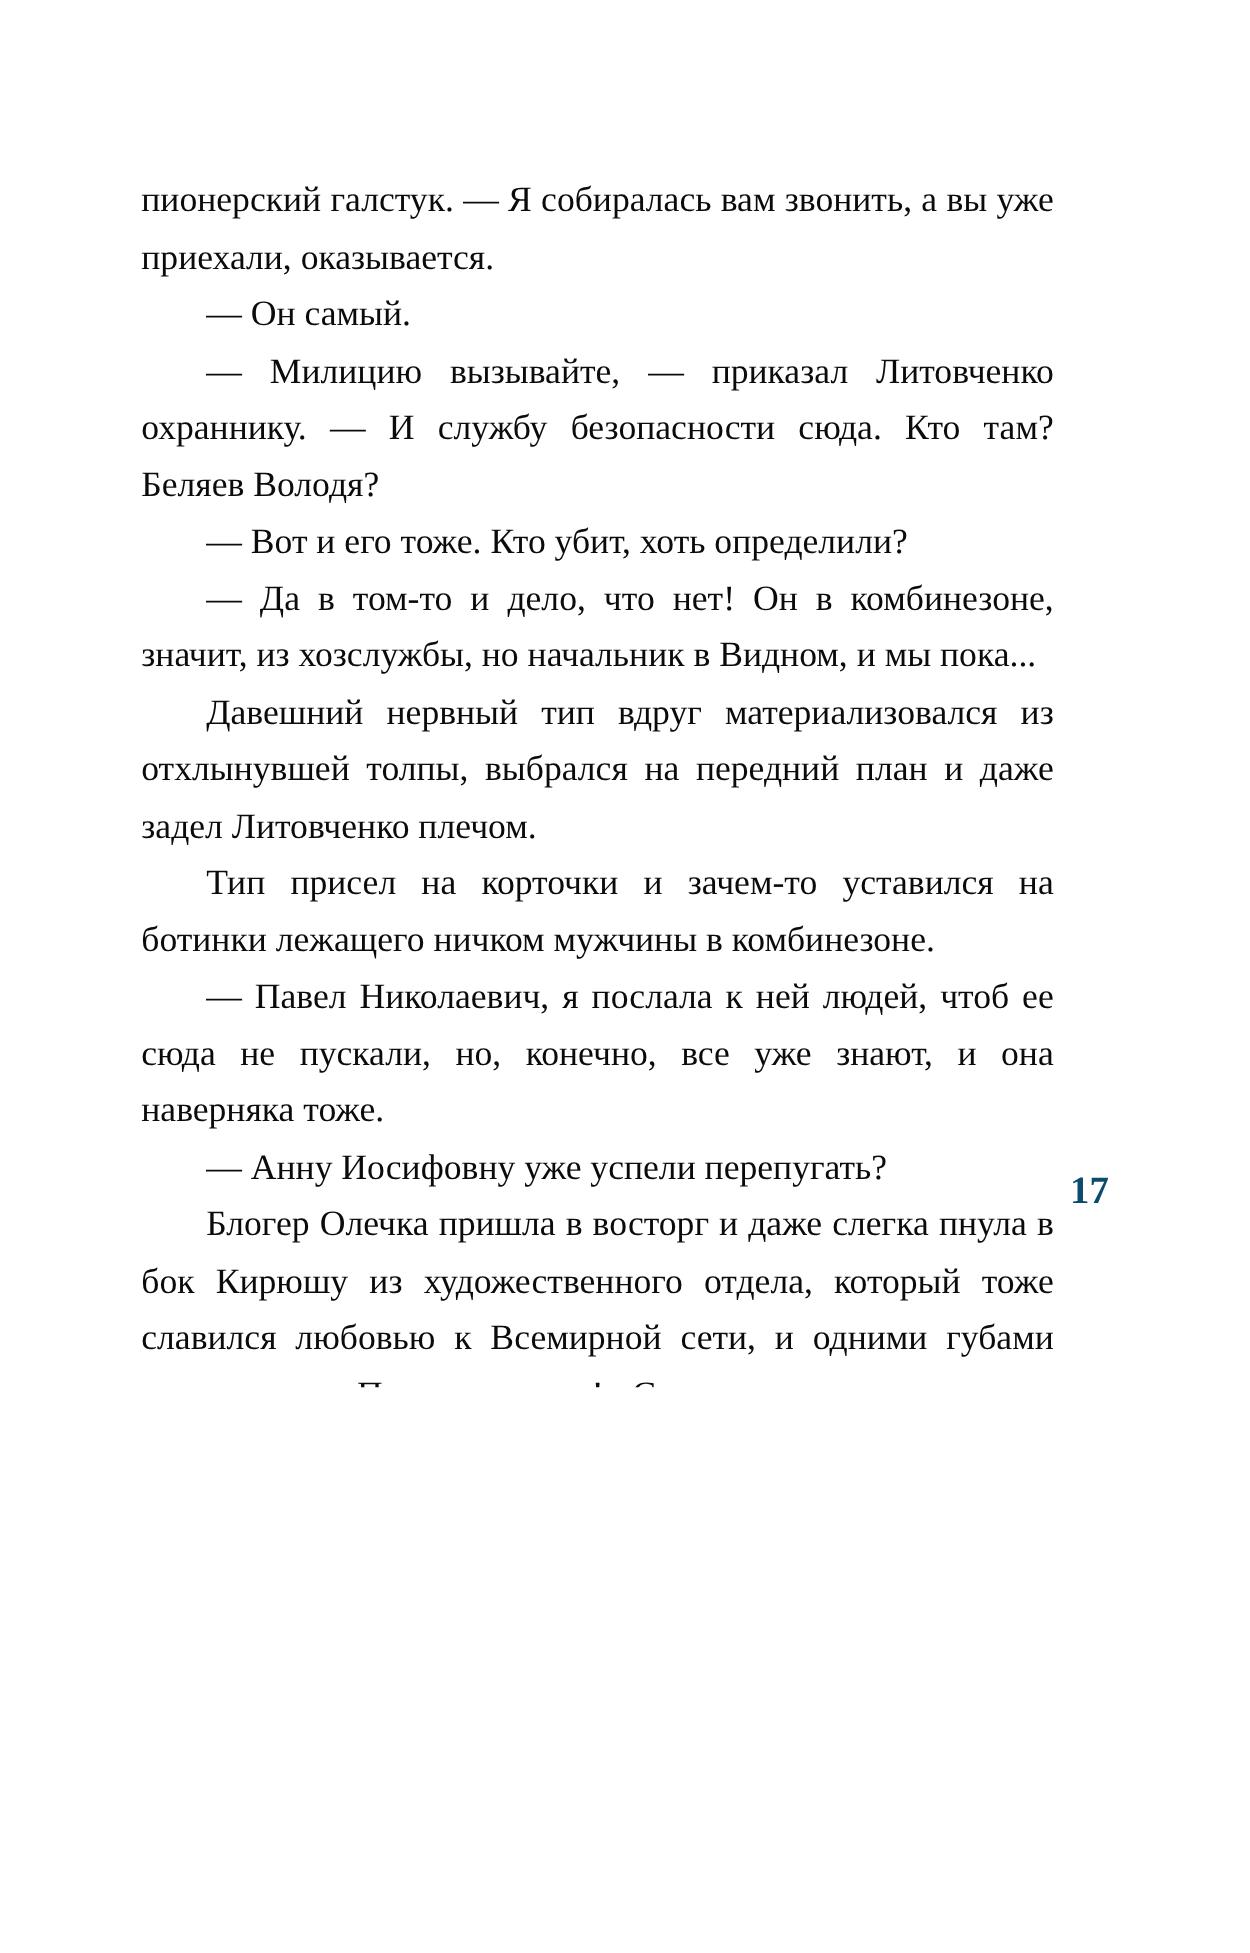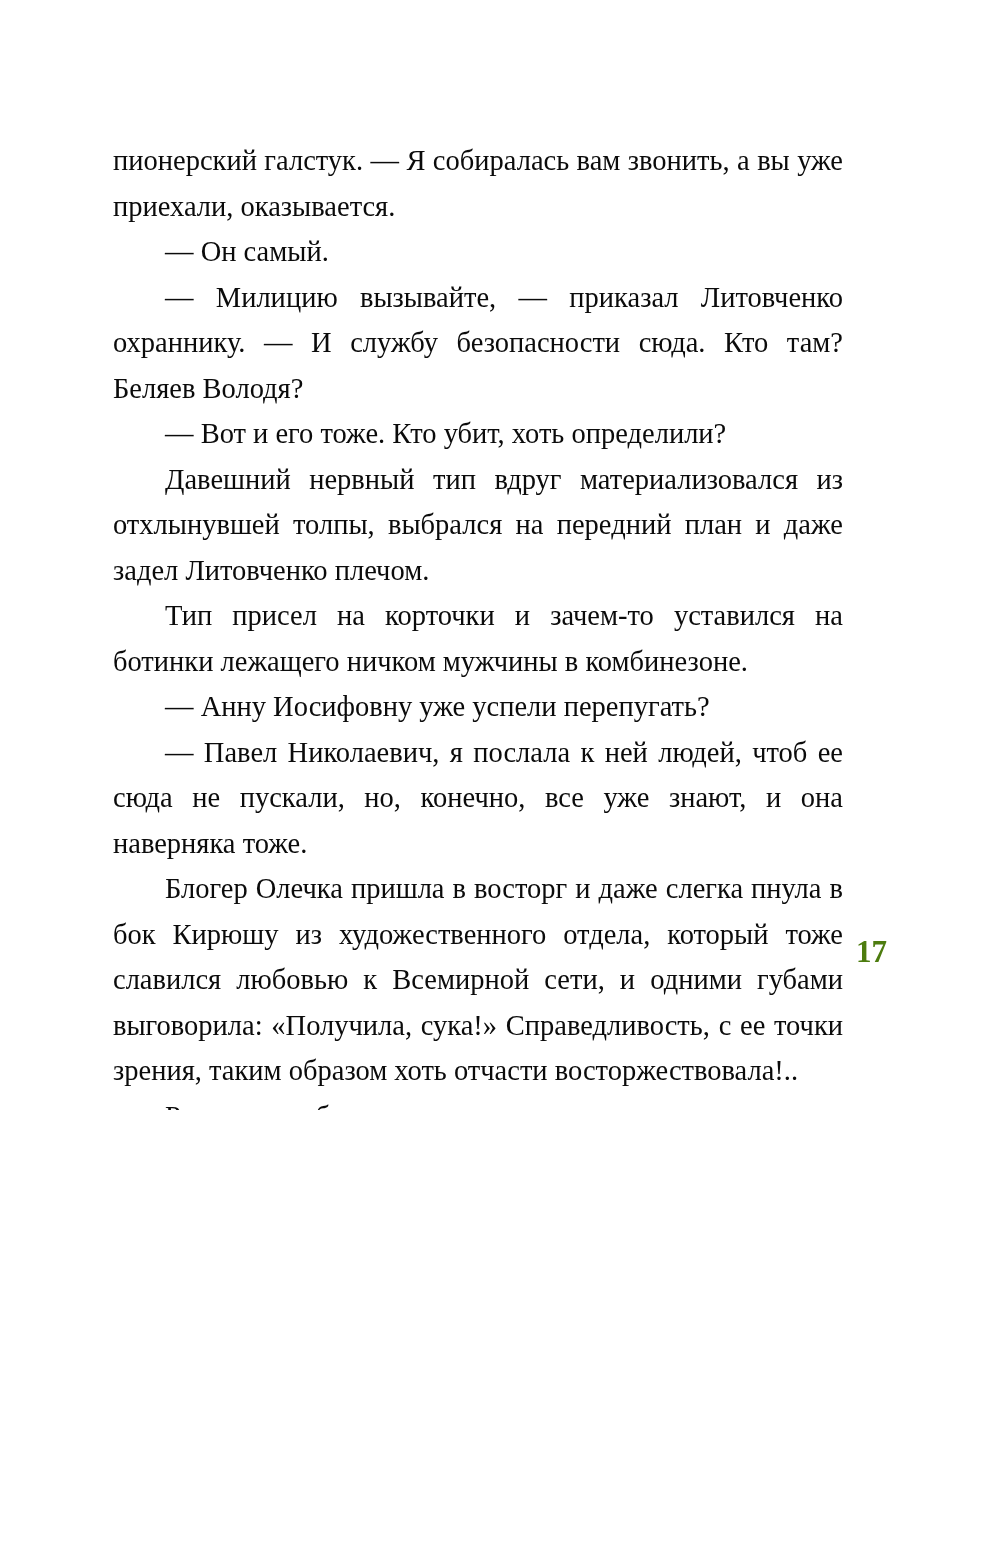--- a/index.html
+++ b/index.html
@@ -35,33 +35,34 @@
   .para.no-indent {
     text-indent: 0;
   }
   .page-number {
     position: absolute;
     right: 113px;
     bottom: 140px;
     font-family: "Liberation Serif", "DejaVu Serif", serif;
     font-size: 31px;
     font-weight: bold;
-    color: #4d7c0f;
+    color: #0c4a6e;
   }
 </style>
 </head>
 <body>
 
 <div class="page">
   <div class="text-block">
     <p class="para no-indent">пионерский галстук. — Я собиралась вам звонить, а вы уже приехали, оказывается.</p>
     <p class="para">— Он самый.</p>
     <p class="para">— Милицию вызывайте, — приказал Литовченко охраннику. — И службу безопасности сюда. Кто там? Беляев Володя?</p>
     <p class="para">— Вот и его тоже. Кто убит, хоть определили?</p>
+    <p class="para">— Да в том-то и дело, что нет! Он в комбинезоне, значит, из хозслужбы, но начальник в Видном, и мы пока...</p>
     <p class="para">Давешний нервный тип вдруг материализовался из отхлынувшей толпы, выбрался на передний план и даже задел Литовченко плечом.</p>
     <p class="para">Тип присел на корточки и зачем-то уставился на ботинки лежащего ничком мужчины в комбинезоне.</p>
+    <p class="para">— Павел Николаевич, я послала к ней людей, чтоб ее сюда не пускали, но, конечно, все уже знают, и она наверняка тоже.</p>
     <p class="para">— Анну Иосифовну уже успели перепугать?</p>
-    <p class="para">— Павел Николаевич, я послала к ней людей, чтоб ее сюда не пускали, но, конечно, все уже знают, и она наверняка тоже.</p>
     <p class="para">Блогер Олечка пришла в восторг и даже слегка пнула в бок Кирюшу из художественного отдела, который тоже славился любовью к Всемирной сети, и одними губами выговорила: «Получила, сука!» Справедливость, с ее точки зрения, таким образом хоть отчасти восторжествовала!..</p>
     <p class="para">Рассмотрев ботинки лежащего, тип перевел взгляд на лужицу темной крови, затекшую под железный</p>
   </div>
   <div class="page-number">17</div>
 </div>
 
 </body></html>

